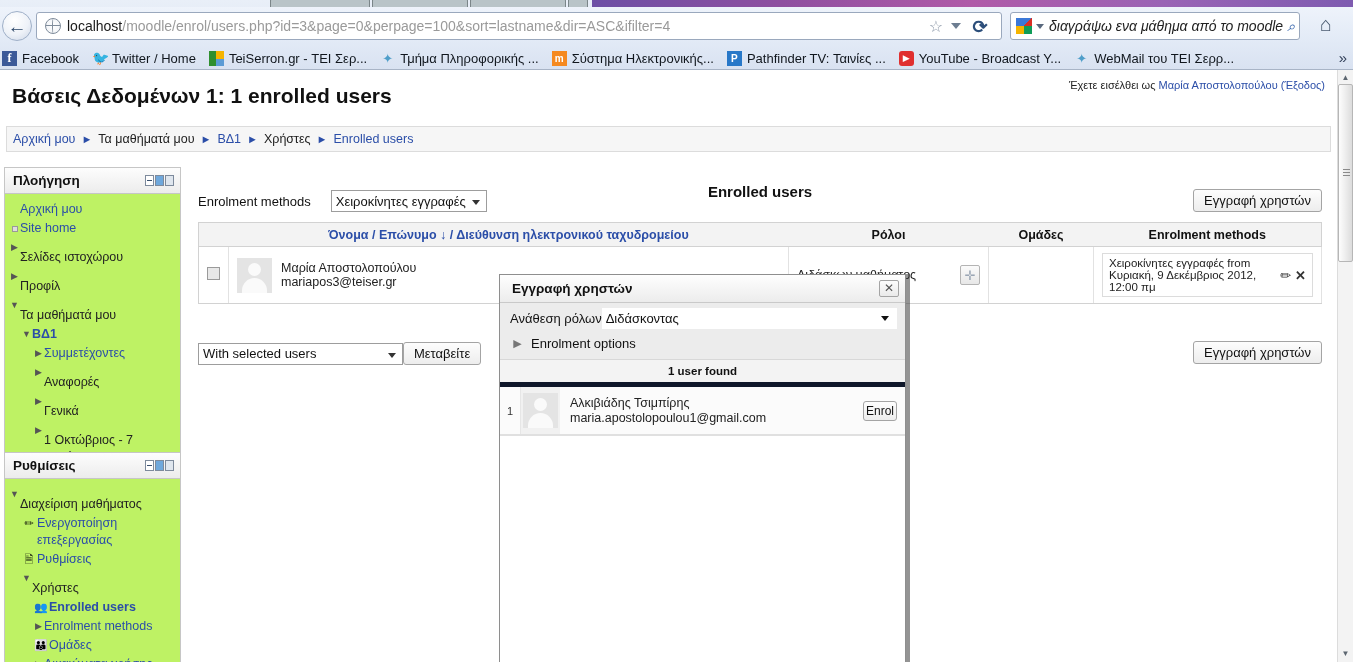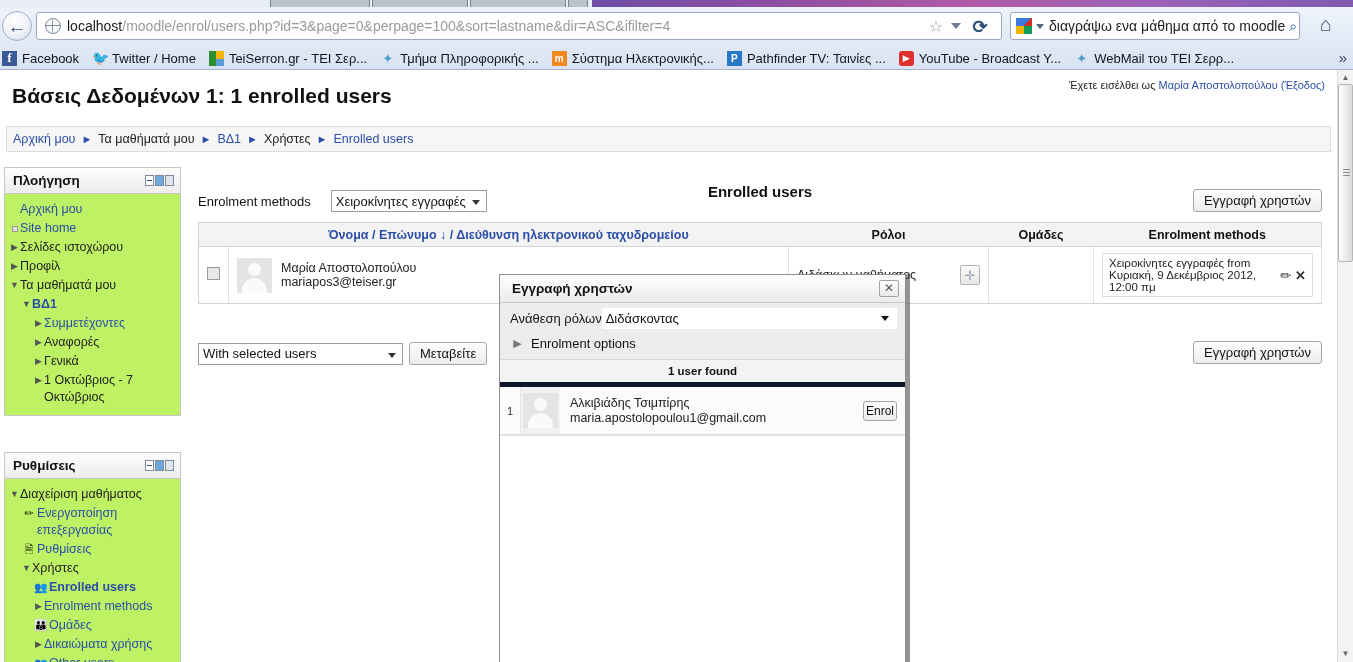--- a/index.html
+++ b/index.html
@@ -72,21 +72,21 @@
     border-right: 5px solid transparent; border-top: 6px solid #6d7d91;
   }
   #reload-icon {
     position: absolute; right: 10px; top: 3px; width: 22px; height: 22px;
     color: #2c4e7a; font-size: 18px; line-height: 22px; text-align: center;
     font-weight: bold;
   }
   #searchbar {
     position: absolute; left: 1010px; top: 5px; width: 290px; height: 28px;
     background: #fff; border: 1px solid #9aa8bd; border-radius: 3px;
-    display: flex; align-items: center; padding: 0 5px;
+    display: flex; align-items: center; padding: 0 5px; font-style: italic;
   }
   #search-engine-icon {
     width: 16px; height: 16px; flex: none; margin-right: 2px; position: relative;
     background:
       linear-gradient(135deg,#3b78d8 0%,#3b78d8 48%,#d93025 48%,#d93025 100%);
   }
   #search-engine-icon:after {
     content:""; position:absolute; left:0; bottom:0; width:8px; height:8px;
     background:#f5b400;
   }
@@ -173,21 +173,21 @@
     width: 9px; height: 11px; border: 1px solid #7d8a9c; margin-left: 1px;
     background: #fff;
   }
   .ctrl-min { position: relative; }
   .ctrl-min:after { content:""; position:absolute; left:1px; top:4px; width:5px; height:1px; background:#39506e; }
   .ctrl-dock { background:#6fa8dc; }
   .ctrl-dock2 { background:#dfe6ee; }
   .block-body { padding: 6px 4px 8px 4px; font-size: 12.5px; }
   .nav-item { display: flex; align-items: flex-start; line-height: 17px; padding: 1px 0; }
   .nav-item a, .nav-item .lbl { color: #2b4ea8; text-decoration: none; }
-  .nav-item .plain { color: #222; }
+  .nav-item .plain { color: #222; margin-top: 10px; }
   .tri {
     width: 11px; flex: none; font-size: 9px; color: #555; line-height: 17px; text-align: center;
   }
   .tri-open { width: 11px; flex: none; font-size: 9px; color: #555; line-height: 17px; text-align: center; }
   .sq { width: 11px; flex: none; line-height: 17px; text-align: center; }
   .sq i { display:inline-block; width:6px; height:6px; border:1px solid #999; background:#dedede; vertical-align:middle; }
   .nav-icon { width: 16px; flex: none; text-align: center; line-height: 17px; font-size: 11px; }
   .ind1 { padding-left: 12px; }
   .ind2 { padding-left: 24px; }
   .bold-link a { font-weight: bold; }
@@ -254,21 +254,21 @@
     justify-content: space-between; gap: 8px; font-size: 11.5px; color:#222;
   }
   .mb-icons { display:flex; gap:4px; align-items:center; font-size:13px; color:#333; }
   .btn {
     border: 1px solid #a4a4a4; border-radius: 3px;
     background: linear-gradient(to bottom,#fdfdfd,#ededed);
     font-size: 13px; color: #111; padding: 3px 10px; display:inline-block;
   }
   #enrol-btn-top { position: absolute; right: 8px; top: 19px; }
   #enrol-btn-bottom { position: absolute; right: 8px; top: 171px; }
-  #withsel-row { position: absolute; left: 8px; top: 172px; display:flex; align-items:center; gap:6px; }
+  #withsel-row { position: absolute; left: 8px; top: 172px; display:flex; align-items:center; }
   #withsel-row .sel { width: 205px; margin-left: 0; }
 
   
   #modal {
     position: absolute; left: 499px; top: 204px; width: 407px; height: 458px;
     background: #fff; border: 1px solid #8e8e8e;
     box-shadow: 4px 0 0 rgba(60,60,60,.55);
     z-index: 40;
   }
   #modal-head {

